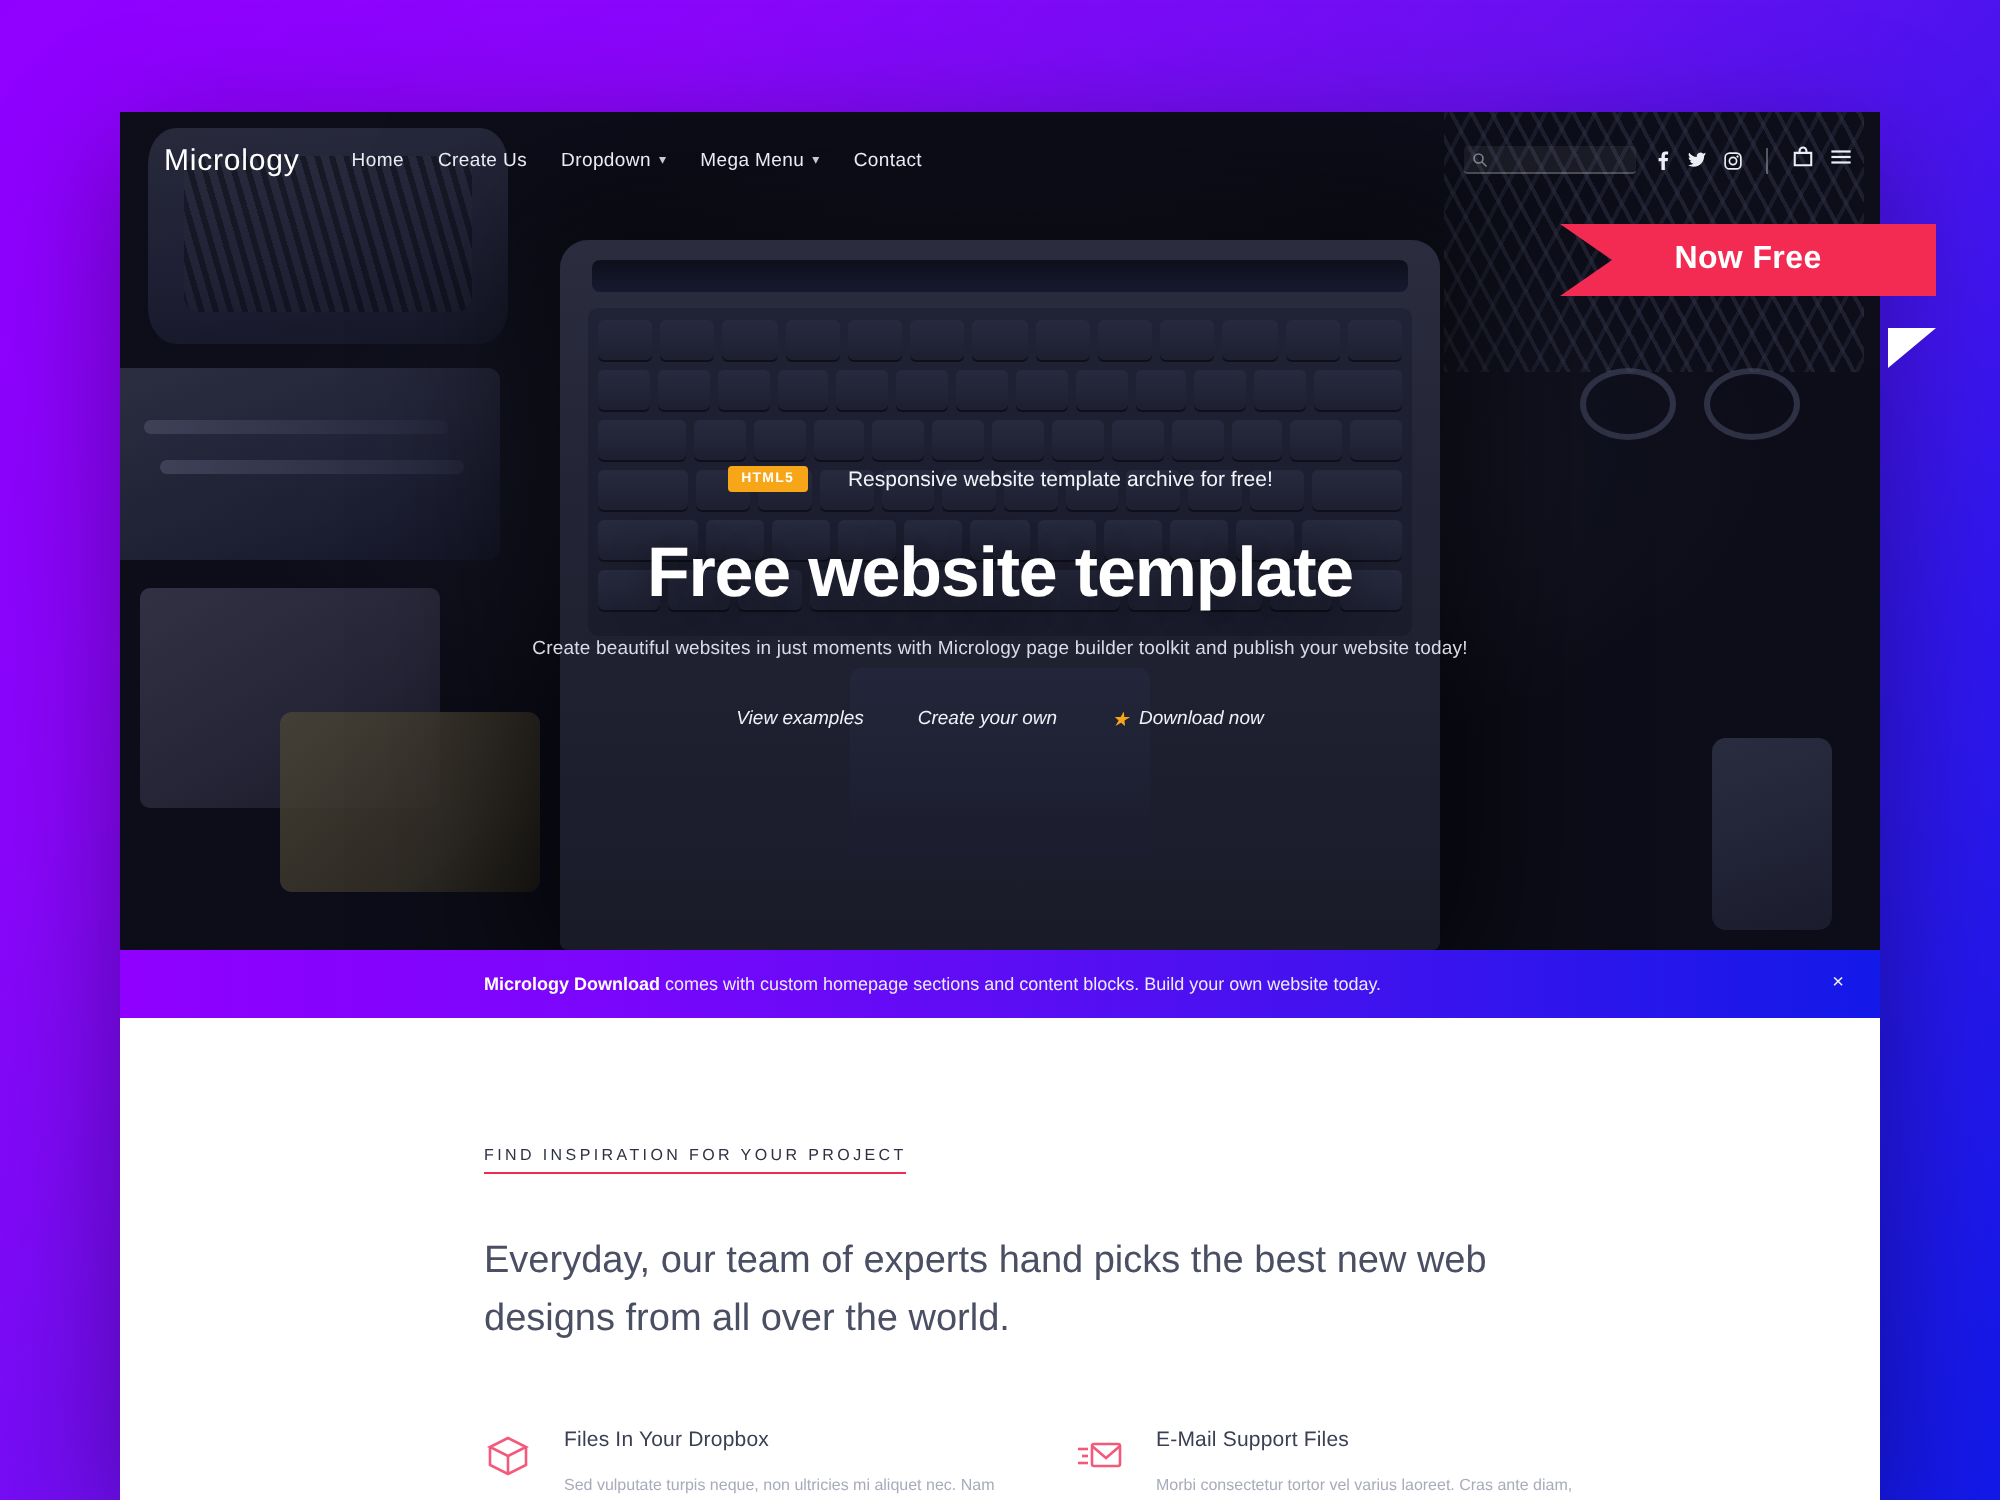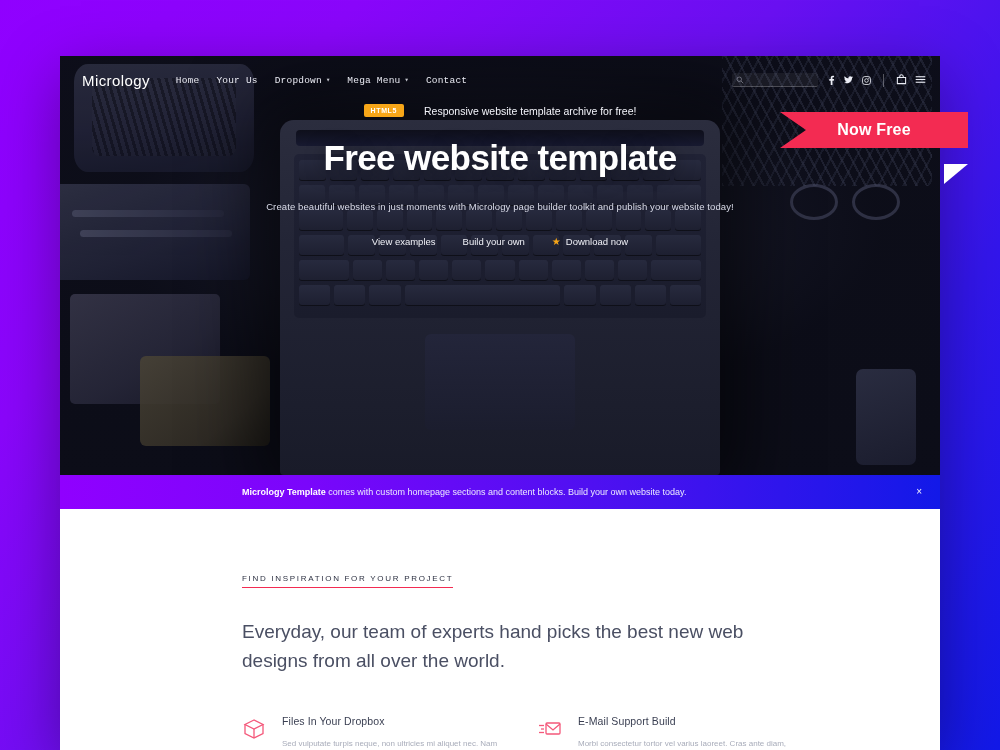--- a/index.html
+++ b/index.html
@@ -139,62 +139,63 @@
     padding: 0 14px 0 22px;
   }
   .brand {
     color: #fff; font-size: 15px; letter-spacing: .4px; font-weight: 400;
     margin-right: 26px; white-space: nowrap;
   }
   .menu { display: flex; align-items: center; gap: 17px; }
   .menu a {
     color: #e9eaf2; font-size: 9.5px; text-decoration: none;
     letter-spacing: .2px; white-space: nowrap;
-    display: inline-flex; align-items: center; gap: 4px; font-family: Liberation Mono, monospace;
+    display: inline-flex; align-items: center; gap: 4px;
   }
   .caret { font-size: 7px; opacity: .85; }
   .nav-right {
     margin-left: auto; display: flex; align-items: center; gap: 8px;
   }
   .searchbar {
     width: 86px; height: 14px; border-radius: 2px;
     background: rgba(255,255,255,.06);
     border-bottom: 1px solid rgba(255,255,255,.22);
     display: flex; align-items: center; padding-left: 4px;
     margin-right: 2px;
   }
   .searchbar svg { opacity: .55; }
   .soc { display: flex; align-items: center; gap: 9px; }
   .soc span { color: #eceef6; font-size: 8.5px; line-height: 1; display:inline-flex; }
   .divider { width: 1px; height: 13px; background: rgba(255,255,255,.3); margin: 0 4px; }
 
   
   .eyebrow-row {
+    margin-top: 129px;
     display: flex; align-items: center; gap: 20px;
   }
   .html5 {
     background: #f7a618; color: #fff;
     font-size: 7px; font-weight: 700; letter-spacing: .6px;
     padding: 3px 7px; border-radius: 2px; line-height: 1;
   }
   .eyebrow-text { color: #f3f4fa; font-size: 10.5px; }
   .hero-title {
     color: #fff; font-size: 35px; font-weight: 700;
     letter-spacing: -0.6px; margin-top: 23px; line-height: 1.05;
     text-shadow: 0 3px 18px rgba(0,0,0,.5);
   }
   .hero-sub {
-    color: #d9dbe8; font-size: 9.5px; margin-top: 24px; letter-spacing: .1px;
+    color: #d9dbe8; font-size: 9.5px; margin-top: 13px; letter-spacing: .1px;
   }
   .hero-actions {
     margin-top: 24px; display: flex; align-items: center; gap: 27px;
   }
   .hero-actions a {
     color: #f0f1f7; font-size: 9.5px; text-decoration: none;
-    display: inline-flex; align-items: center; gap: 5px;
+    display: inline-flex; align-items: center; gap: 5px; font-style: italic;
   }
   .star { color: #f7a618; font-size: 10px; }
 
   
   .ribbon {
     position: absolute; z-index: 30;
     left: 780px; top: 112px; width: 188px; height: 36px;
     background: #f32b52;
     display: flex; align-items: center; justify-content: center;
     clip-path: polygon(0 0, 100% 0, 100% 100%, 0 100%, 26px 50%);
@@ -355,21 +356,21 @@
 
     <div class="hero-inner">
 
       <div class="nav">
         <div class="brand">Micrology</div>
         <div class="menu">
           <a href="#">
               <span>Home</span>
             </a>
           <a href="#">
-              <span>Your Us</span>
+              <span>Create Us</span>
             </a>
           <a href="#">
               <span>Dropdown</span>
               <span class="caret">▾</span>
             </a>
           <a href="#">
               <span>Mega Menu</span>
               <span class="caret">▾</span>
             </a>
           <a href="#">
@@ -427,33 +428,33 @@
       </div>
 
       <h1 class="hero-title">Free website template</h1>
       <p class="hero-sub">Create beautiful websites in just moments with Micrology page builder toolkit and publish your website today!</p>
 
       <div class="hero-actions">
         <a href="#">
             <span>View examples</span>
           </a>
         <a href="#">
-            <span>Build your own</span>
+            <span>Create your own</span>
           </a>
         <a href="#">
             <span class="star">★</span>
             <span>Download now</span>
           </a>
       </div>
     </div>
   </div>
 
   <div class="announce">
     <div>
-      <b>Micrology Template</b><span> comes with custom homepage sections and content blocks. Build your own website today.</span>
+      <b>Micrology Download</b><span> comes with custom homepage sections and content blocks. Build your own website today.</span>
     </div>
     <div class="announce-close">×</div>
   </div>
 
   <div class="content">
     <span class="eyebrow2">FIND INSPIRATION FOR YOUR PROJECT</span>
     <h2 class="lede">Everyday, our team of experts hand picks the best new web designs from all over the world.</h2>
 
     <div class="features">
 
@@ -475,21 +476,21 @@
         <div class="feat-ico">
           <svg width="24" height="24" viewBox="0 0 24 24" fill="none" stroke="#f4587a" stroke-width="1.3">
             <rect x="8" y="6" width="14" height="11" rx="1"></rect>
               <path d="m8 7 7 6 7-6"></path>
             <line x1="1" y1="8.5" x2="6" y2="8.5"></line>
               <line x1="3" y1="12" x2="6" y2="12"></line>
               <line x1="1" y1="15.5" x2="6" y2="15.5"></line>
           </svg>
         </div>
         <div>
-          <h4>E-Mail Support Build</h4>
+          <h4>E-Mail Support Files</h4>
           <p>Morbi consectetur tortor vel varius laoreet. Cras ante diam, vestibulum sit amet dignissim sit amet, pellentesque eget diam aenean suscipit.</p>
         </div>
       </div>
 
     </div>
   </div>
 </div>
 
 <div class="ribbon">
   <span>Now Free</span>

